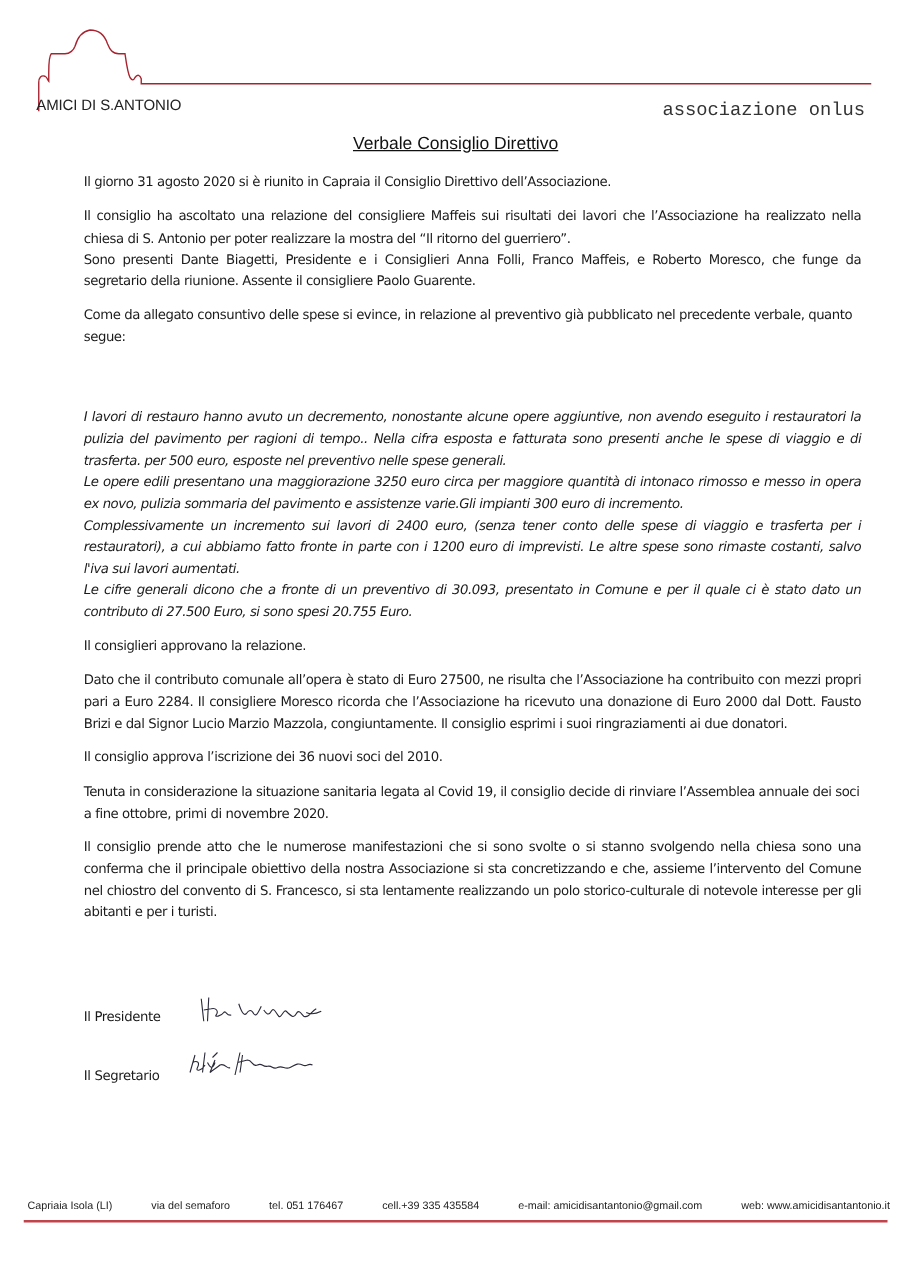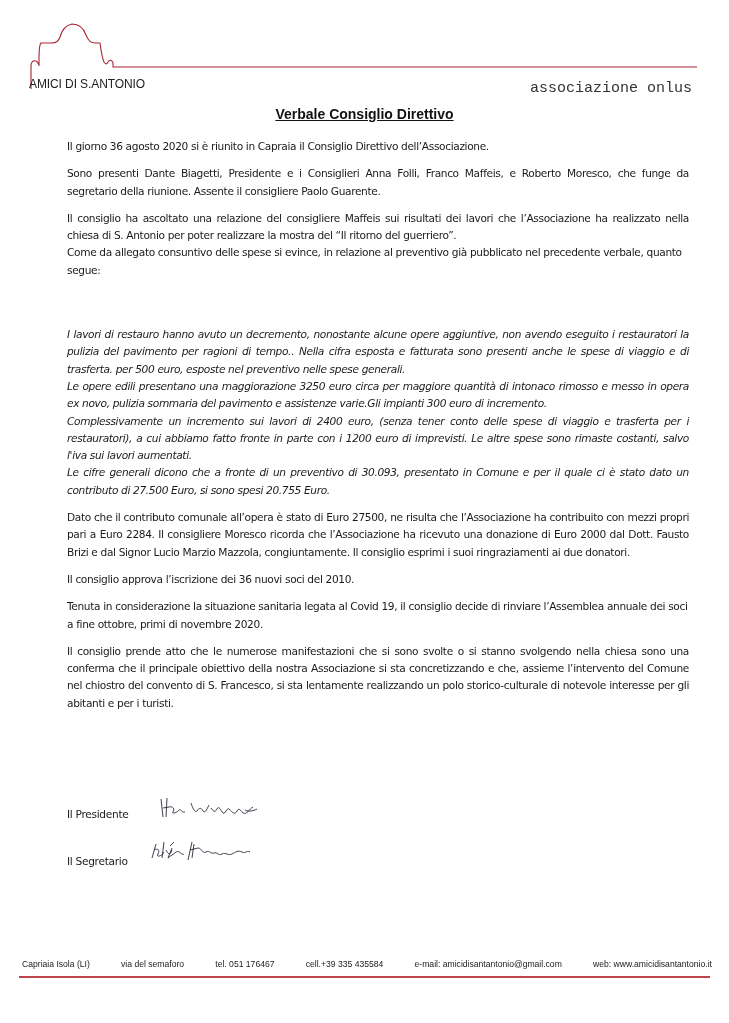--- a/index.html
+++ b/index.html
@@ -1,21 +1,21 @@
 <!DOCTYPE html>
 <html><head>
   <meta charset="utf-8">
   <style>
     html, body { margin: 0; padding: 0; background: #ffffff; }
     body { width: 729px; height: 1023px; position: relative; overflow: hidden; font-family: "Liberation Sans", sans-serif; color: #111; }
     .page { position: absolute; left: 0; top: 0; width: 729px; height: 747px; }
     .logo-svg { position: absolute; left: 0; top: 0; }
     .org-name { position: absolute; left: 29px; top: 77px; font-family: "Liberation Sans", sans-serif; font-size: 12px; color: #222; letter-spacing: -0.1px; }
     .org-tagline { position: absolute; right: 37px; top: 80px; font-family: Liberation Mono, monospace; font-size: 15px; color: #333; }
-    .doc-title { position: absolute; left: 0; width: 729px; top: 106px; text-align: center; font-family: "Liberation Sans", sans-serif; font-weight: bold; font-size: 14px; text-decoration: underline; color: #111; }
+    .doc-title { position: absolute; left: 0; width: 729px; top: 106px; text-align: center; font-family: "Liberation Sans", sans-serif; font-weight: normal; font-size: 14px; text-decoration: underline; color: #111; }
     .body { position: absolute; left: 67px; width: 622px; top: 138px; font-family: "DejaVu Sans", sans-serif; font-size: 10.6px; line-height: 17.3px; color: #1a1a1a; letter-spacing: -0.35px; }
     .body p { margin: 0 0 10px 0; }
     .body p.just { text-align: justify; }
     .body .italic-block { font-style: italic; margin-top: 47px; }
     .body .italic-block p { margin: 0; text-align: justify; }
     .body .italic-block p.gap { margin-bottom: 10px; }
     .body .tight { margin-bottom: 0; }
     .sign-row { position: absolute; left: 67px; font-family: "DejaVu Sans", sans-serif; font-size: 10.6px; color: #1a1a1a; letter-spacing: -0.3px; }
     .sig { position: absolute; }
     .footer-text { position: absolute; left: 22px; top: 959px; width: 690px; display: flex; justify-content: space-between; font-family: "Liberation Sans", sans-serif; font-size: 8.6px; color: #222; white-space: nowrap; align-items: flex-end; }
@@ -29,32 +29,33 @@
   <svg class="logo-svg" width="729" height="100" viewBox="0 0 729 100" xmlns="http://www.w3.org/2000/svg">
     <path d="M 31 89 L 31 66 C 31 62, 33 60, 36 61 C 38 62, 38 64, 39 65 L 39 58 C 39 50, 40 44, 41 43 L 52 43 C 56 43, 59 40, 60 37 C 62 30, 66 25, 72 24 C 80 24, 84 29, 86 35 C 88 40, 90 43, 95 43 L 100 43 C 101 50, 102 58, 104 62 C 106 65, 107 64, 108 62 C 110 59, 112 60, 113 63 L 113 67 L 697 67" fill="none" stroke="#a8232f" stroke-width="1.1"></path>
   </svg>
 
   <div class="org-name">AMICI DI S.ANTONIO</div>
   <div class="org-tagline">associazione onlus</div>
 
   <div class="doc-title">Verbale Consiglio Direttivo</div>
 
   <div class="body">
-    <p>Il giorno 36 agosto 2020 si è riunito in Capraia il Consiglio Direttivo dell’Associazione.</p>
+    <p>Il giorno 31 agosto 2020 si è riunito in Capraia il Consiglio Direttivo dell’Associazione.</p>
+    <p class="just tight">Il consiglio ha ascoltato una relazione del consigliere Maffeis sui risultati dei lavori che l’Associazione ha realizzato nella chiesa di S. Antonio per poter realizzare la mostra del “Il ritorno del guerriero”.</p>
     <p class="just">Sono presenti Dante Biagetti, Presidente e i Consiglieri Anna Folli, Franco Maffeis, e Roberto Moresco, che funge da segretario della riunione. Assente il consigliere Paolo Guarente.</p>
-    <p class="just tight">Il consiglio ha ascoltato una relazione del consigliere Maffeis sui risultati dei lavori che l’Associazione ha realizzato nella chiesa di S. Antonio per poter realizzare la mostra del “Il ritorno del guerriero”.</p>
     <p>Come da allegato consuntivo delle spese si evince, in relazione al preventivo già pubblicato nel precedente verbale, quanto segue:</p>
 
     <div class="italic-block">
       <p>I lavori di restauro hanno avuto un  decremento, nonostante alcune opere aggiuntive, non avendo eseguito i restauratori la pulizia del pavimento per ragioni di tempo..  Nella cifra esposta e fatturata sono presenti anche le spese di viaggio e di trasferta. per 500 euro, esposte nel preventivo nelle spese generali.</p>
       <p>Le opere edili presentano una maggiorazione 3250 euro circa per maggiore quantità di intonaco rimosso e messo in opera ex novo, pulizia sommaria del pavimento e assistenze varie.Gli impianti 300 euro di incremento.</p>
       <p>Complessivamente un incremento sui lavori di 2400 euro, (senza tener conto delle spese di viaggio e trasferta per i restauratori), a cui abbiamo fatto fronte in parte con i 1200 euro di imprevisti. Le  altre spese  sono rimaste costanti, salvo l'iva sui lavori aumentati.</p>
       <p class="gap"> Le cifre generali dicono che a fronte di un preventivo di 30.093, presentato in Comune e per il quale ci è stato dato un contributo di 27.500 Euro, si sono spesi 20.755 Euro.</p>
     </div>
 
+    <p>Il consiglieri approvano la relazione.</p>
     <p class="just">Dato che il contributo comunale all’opera è stato di Euro 27500, ne risulta che l’Associazione ha contribuito con mezzi propri pari a Euro 2284. Il consigliere Moresco ricorda che l’Associazione ha ricevuto una donazione di Euro 2000 dal Dott. Fausto Brizi e dal Signor Lucio Marzio Mazzola, congiuntamente. Il consiglio esprimi i suoi ringraziamenti ai due donatori.</p>
     <p>Il consiglio approva l’iscrizione dei 36 nuovi soci del 2010.</p>
     <p>Tenuta in considerazione la situazione sanitaria legata al Covid 19, il consiglio decide di rinviare l’Assemblea annuale dei soci a fine ottobre, primi di novembre 2020.</p>
     <p class="just">Il consiglio prende atto che le numerose manifestazioni che si sono svolte o si stanno svolgendo nella chiesa sono una conferma che il principale obiettivo della nostra Associazione si sta concretizzando e che, assieme l’intervento del Comune nel chiostro del convento di S. Francesco, si sta lentamente realizzando un polo storico-culturale di notevole interesse per gli abitanti e per i turisti.</p>
   </div>
 
   <div class="sign-row" style="top:808px;">Il Presidente</div>
   <svg class="sig" style="left:157px; top:795px;" width="110" height="30" viewBox="0 0 110 30">
     <path d="M4 4 L6 22 M10 3 L9 22 M6 13 L12 12 C16 11, 18 14, 16 17 C14 19, 20 18, 22 15 C24 13, 24 18, 28 17 M34 8 C36 14, 38 18, 40 16 C42 13, 44 12, 46 16 C48 19, 50 14, 52 10 M54 13 C56 16, 58 18, 60 14 C62 10, 64 16, 66 18 C68 20, 70 12, 72 14 C76 18, 78 20, 80 16 C82 12, 84 16, 86 18 C90 20, 92 14, 96 12 M88 15 C92 17, 96 16, 100 14" fill="none" stroke="#2a2a3a" stroke-width="0.9"></path>
   </svg>

